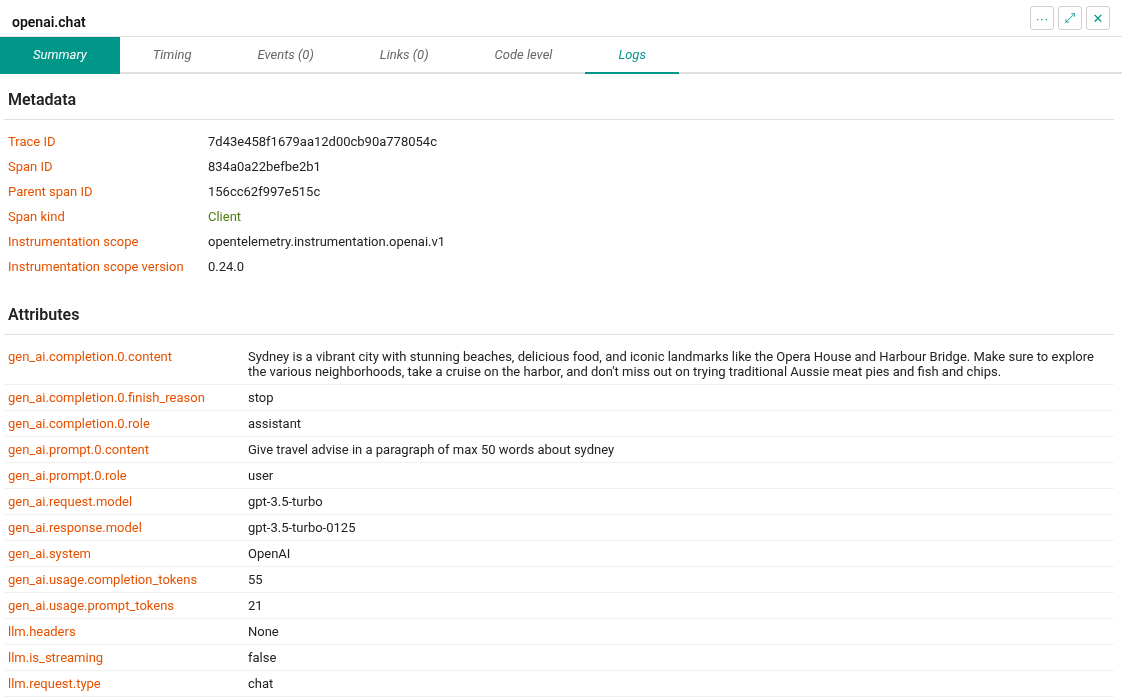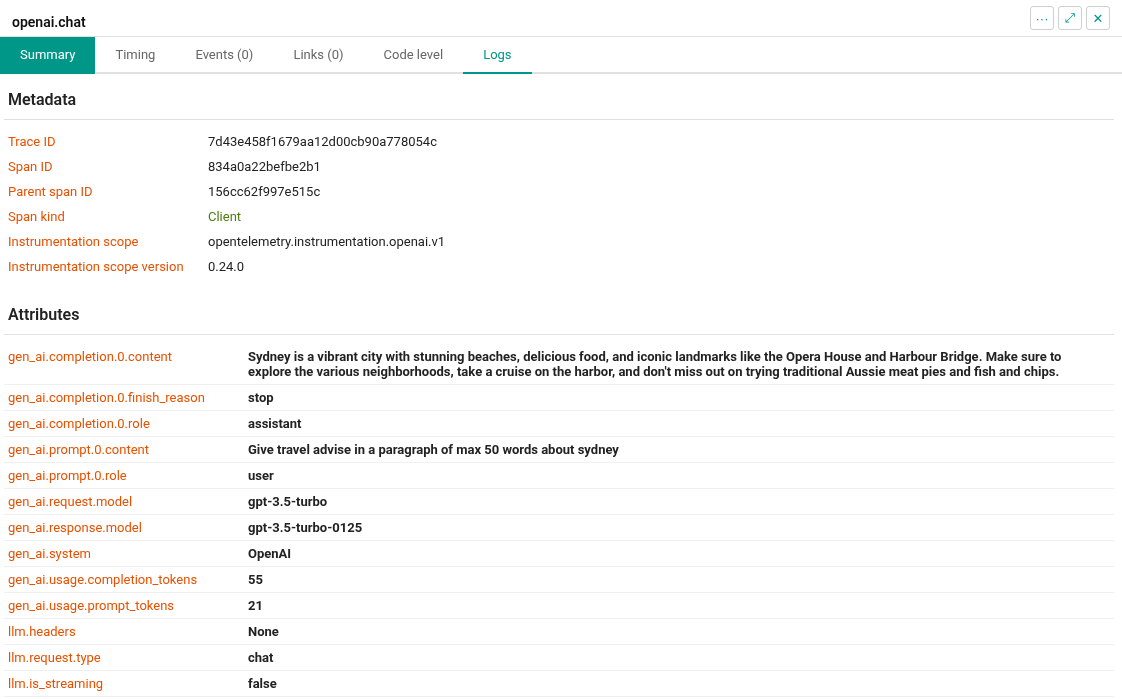--- a/index.html
+++ b/index.html
@@ -45,27 +45,28 @@
       color: #009688;
     }
 
     
     .tabs {
       display: flex;
       border-bottom: 2px solid #e0e0e0;
       background: #fff;
     }
     .tab {
-      padding: 10px 20px;
+      padding: 10px 33px;
       cursor: pointer;
       font-size: 13px;
       color: #666;
       border-bottom: 2px solid transparent;
       margin-bottom: -2px;
       white-space: nowrap;
+      font-style: italic;
     }
     .tab.active {
       color: #fff;
       background: #009688;
       border-bottom: 2px solid #009688;
     }
     .tab.logs-active {
       color: #009688;
       border-bottom: 2px solid #009688;
       background: transparent;
@@ -113,21 +114,20 @@
     }
     .attributes-table {
       width: 100%;
       border-collapse: collapse;
     }
     .attributes-table tr td {
       padding: 5px 8px 5px 4px;
       vertical-align: top;
       font-size: 13px;
       border-bottom: 1px solid #f0f0f0;
-      font-weight: bold;
     }
     .attributes-table tr td:first-child {
       color: #e65100;
       width: 240px;
       min-width: 220px;
       font-weight: 400;
     }
     .attributes-table tr td:last-child {
       color: #222;
     }
@@ -229,26 +229,26 @@
           </tr>
           <tr>
             <td>gen_ai.usage.prompt_tokens</td>
             <td>21</td>
           </tr>
           <tr>
             <td>llm.headers</td>
             <td>None</td>
           </tr>
           <tr>
+            <td>llm.is_streaming</td>
+            <td>false</td>
+          </tr>
+          <tr>
             <td>llm.request.type</td>
             <td>chat</td>
-          </tr>
-          <tr>
-            <td>llm.is_streaming</td>
-            <td>false</td>
           </tr>
           <tr>
             <td>llm.usage.total_tokens</td>
             <td>76</td>
           </tr>
         </tbody>
     </table>
   </div>
 
 </div>

